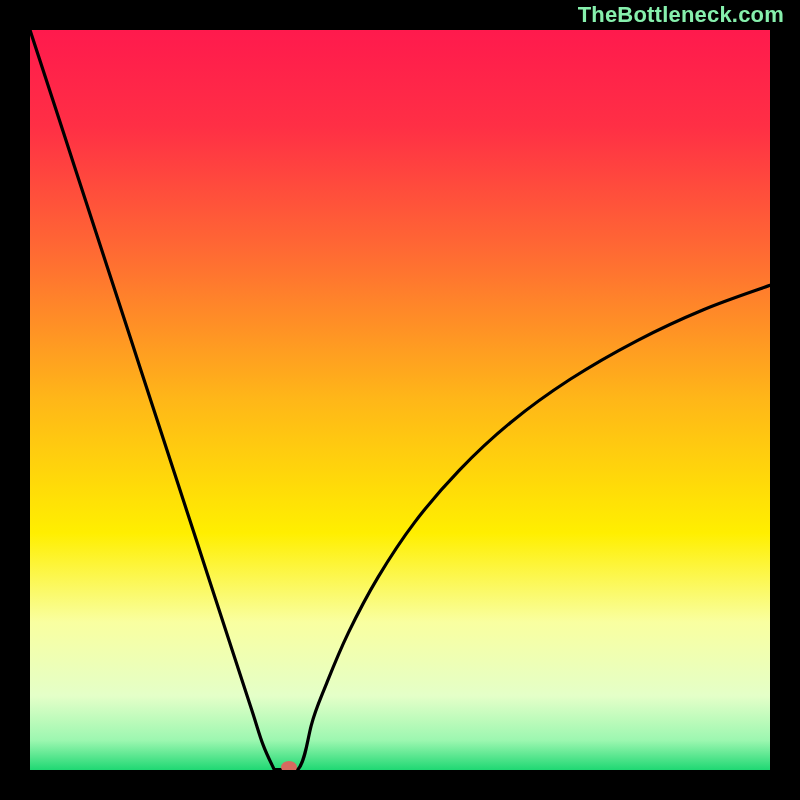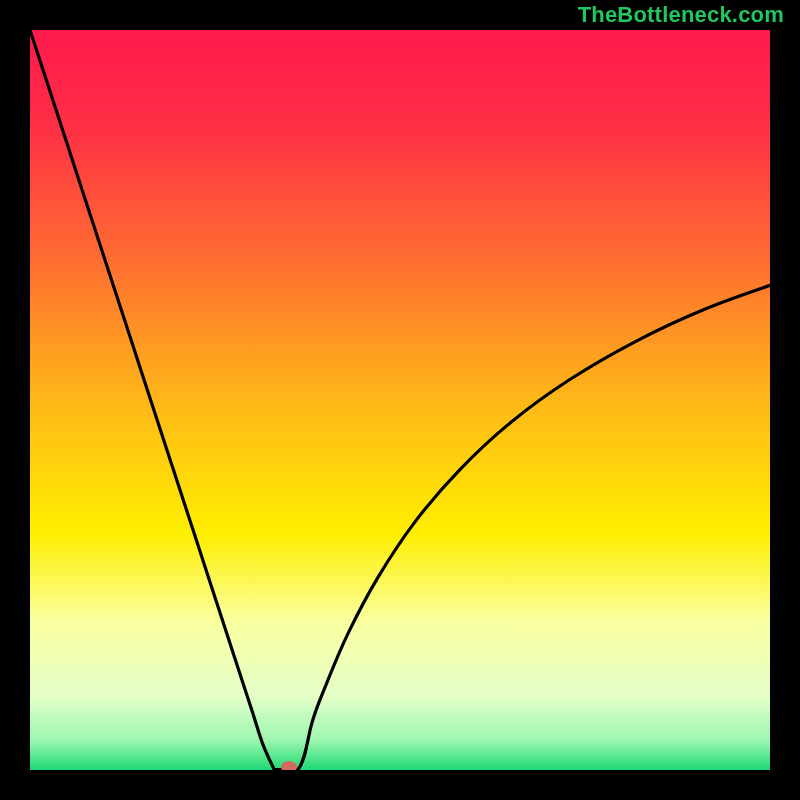--- a/index.html
+++ b/index.html
@@ -18,21 +18,21 @@
     width: 800px;
     height: 800px;
     background: #000;
   }
   .watermark {
     position: absolute;
     top: 2px;
     right: 16px;
     font-size: 22px;
     font-weight: 600;
-    color: #22c55e;
+    color: #86efac;
     letter-spacing: 0.2px;
   }
   .plot-wrap {
     position: absolute;
     top: 30px;
     left: 30px;
     width: 740px;
     height: 740px;
   }
   svg {

